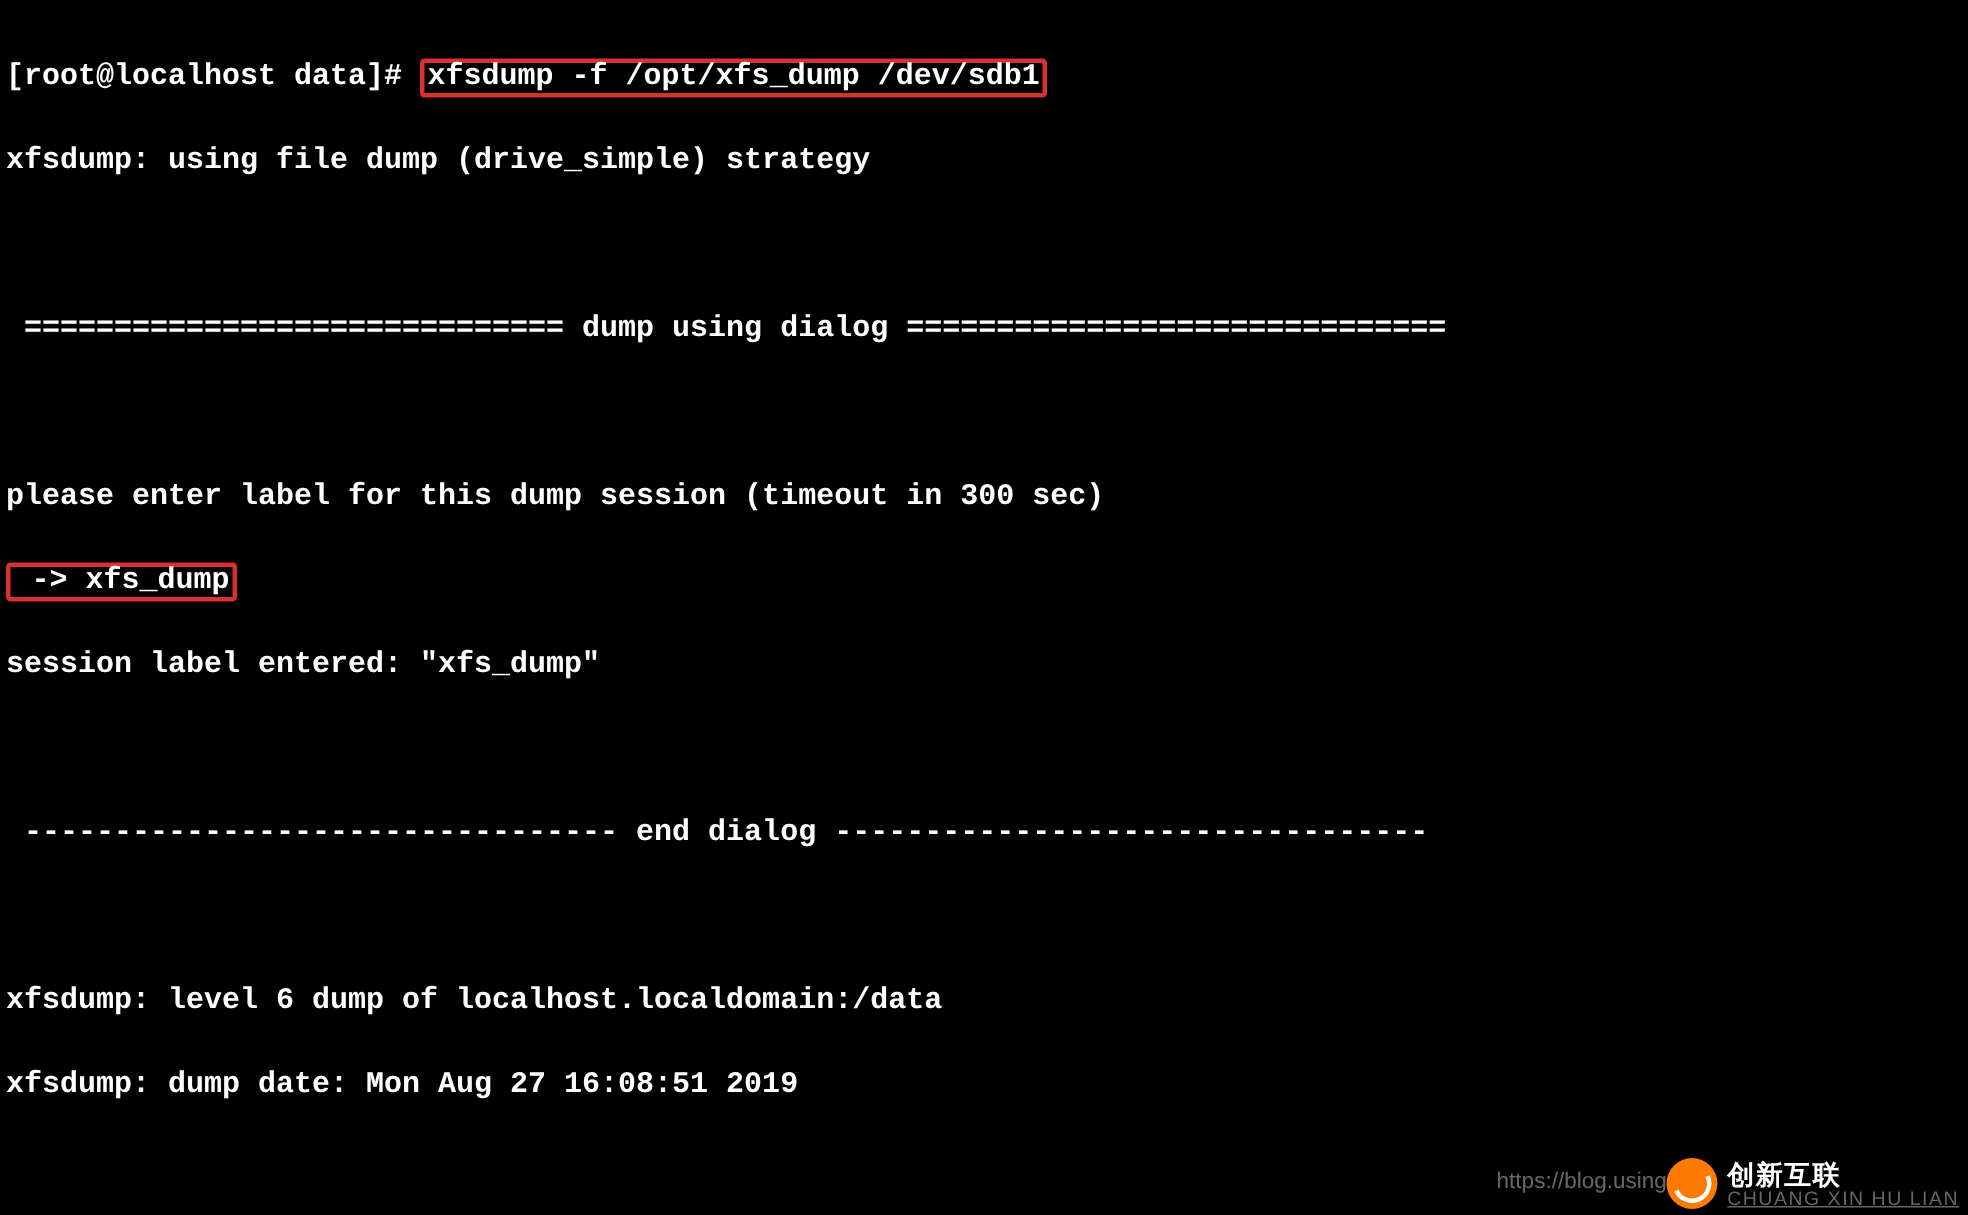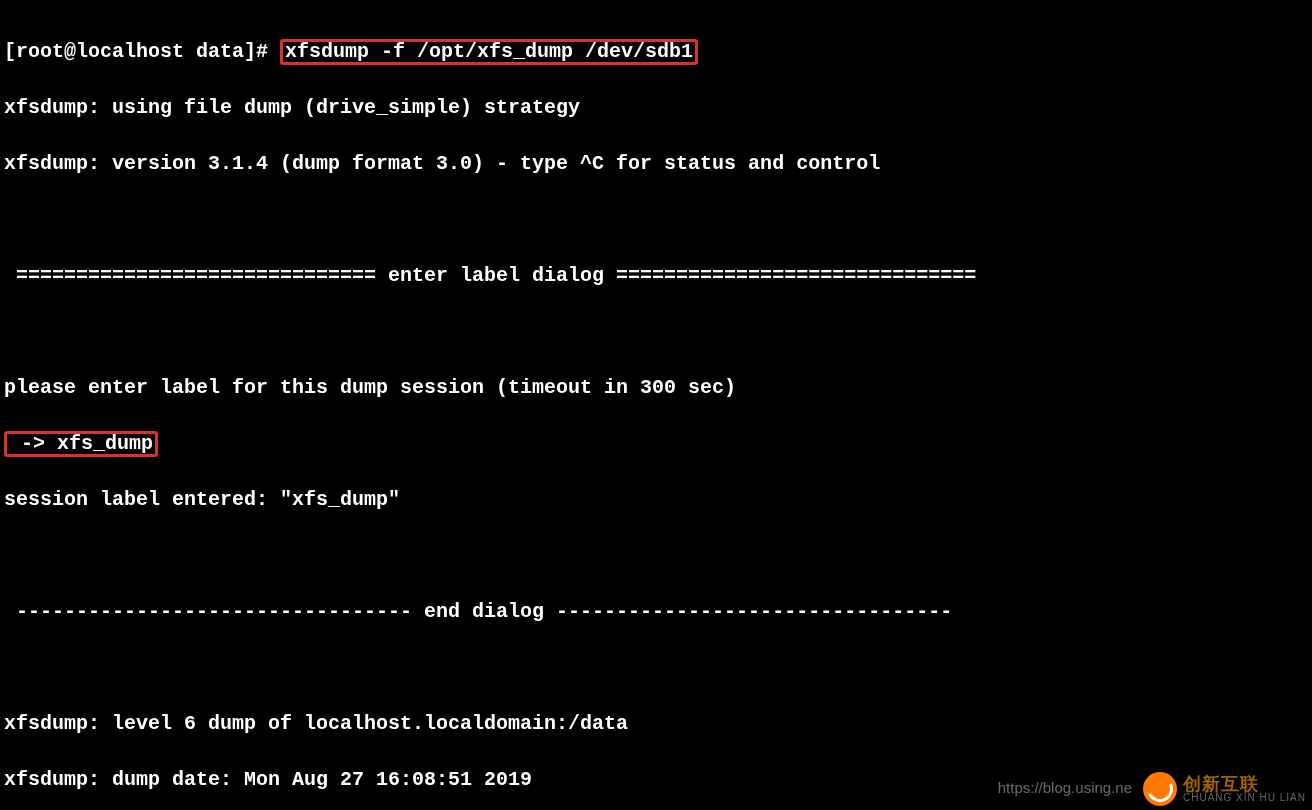--- a/index.html
+++ b/index.html
@@ -62,32 +62,31 @@
     position: absolute;
     width: 20px;
     height: 20px;
     border: 3px solid #fff;
     border-left-color: transparent;
     border-bottom-color: transparent;
     border-radius: 50%;
     transform: rotate(110deg);
   }
   .watermark-logo .text-block { display: flex; flex-direction: column; line-height: 1; }
-  .watermark-logo .cn { font-size: 18px; color: #a16207; font-weight: 600; letter-spacing: 1px; }
-  .watermark-logo .en { font-size: 10px; color: #666; letter-spacing: 1px; }
+  .watermark-logo .cn { font-size: 18px; color: #ffffff; font-weight: 600; letter-spacing: 1px; }
+  .watermark-logo .en { font-size: 13px; color: #666; letter-spacing: 1px; text-decoration: underline; }
 </style>
 </head>
 <body>
 
 <div class="terminal">
 <div class="line"><span>[root@localhost data]# </span><span class="hl">xfsdump -f /opt/xfs_dump /dev/sdb1</span></div>
 <div class="line">xfsdump: using file dump (drive_simple) strategy</div>
-<div class="line">xfsdump: version 3.1.4 (dump format 3.0) - type ^C for status and control</div>
 <div class="line"></div>
-<div class="line"> ============================== enter label dialog ==============================</div>
+<div class="line"> ============================== dump using dialog ==============================</div>
 <div class="line"></div>
 <div class="line">please enter label for this dump session (timeout in 300 sec)</div>
 <div class="line"><span class="hl"><span> -&gt; </span><span>xfs_dump</span></span></div>
 <div class="line">session label entered: "xfs_dump"</div>
 <div class="line"></div>
 <div class="line"> --------------------------------- end dialog ---------------------------------</div>
 <div class="line"></div>
 <div class="line">xfsdump: level 6 dump of localhost.localdomain:/data</div>
 <div class="line">xfsdump: dump date: Mon Aug 27 16:08:51 2019</div>
 

